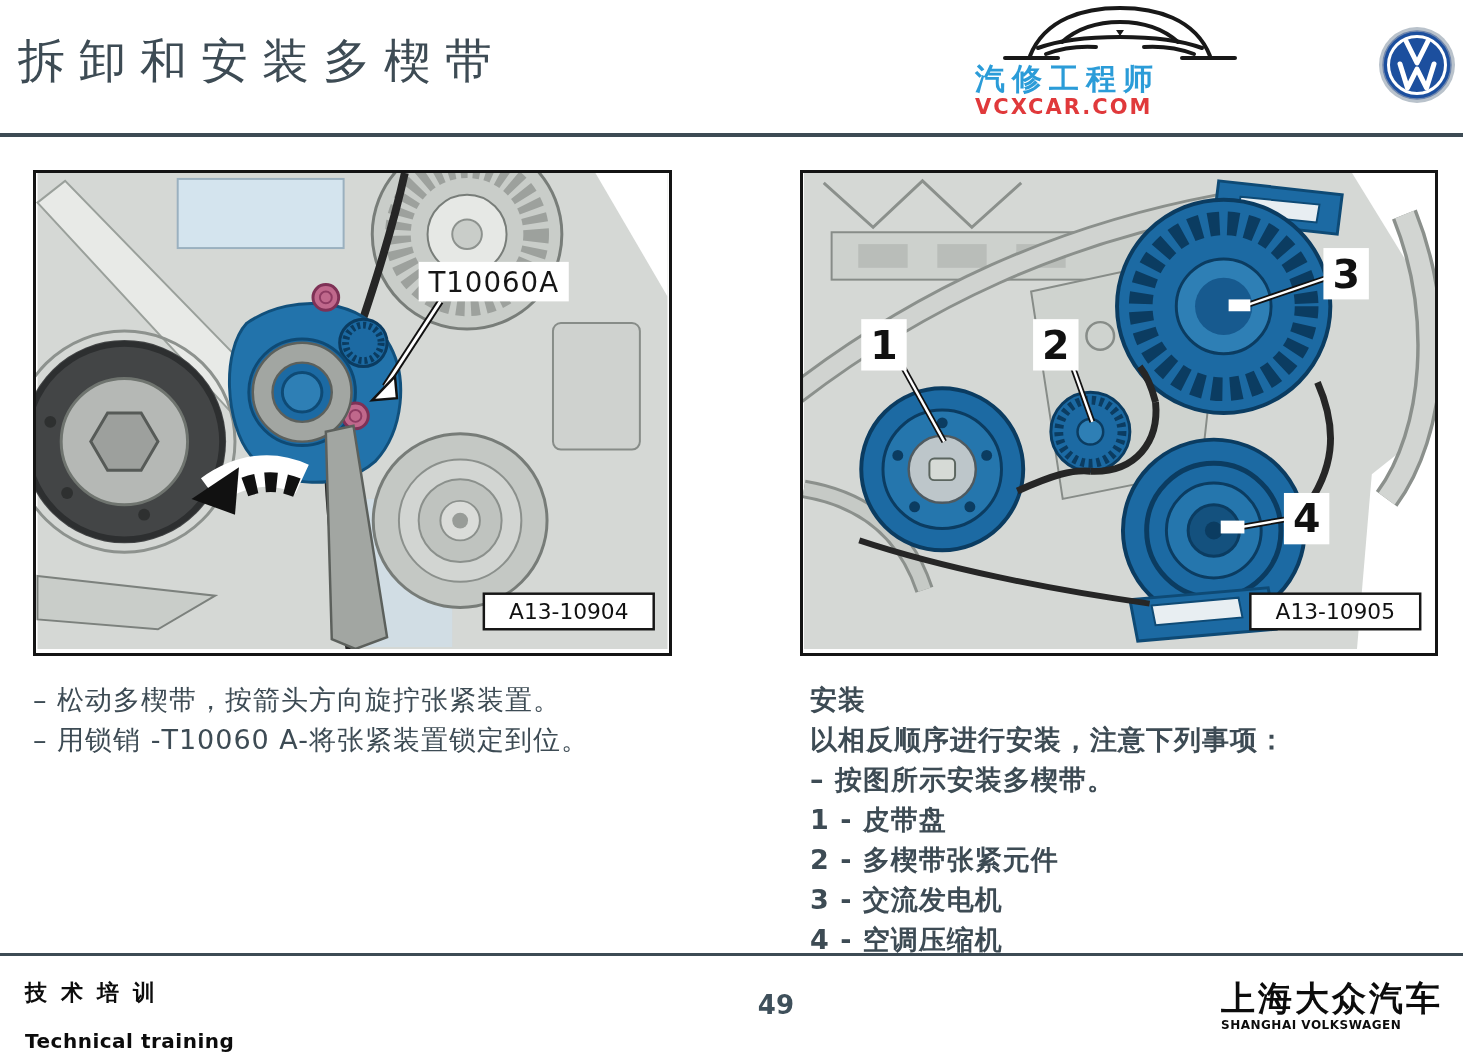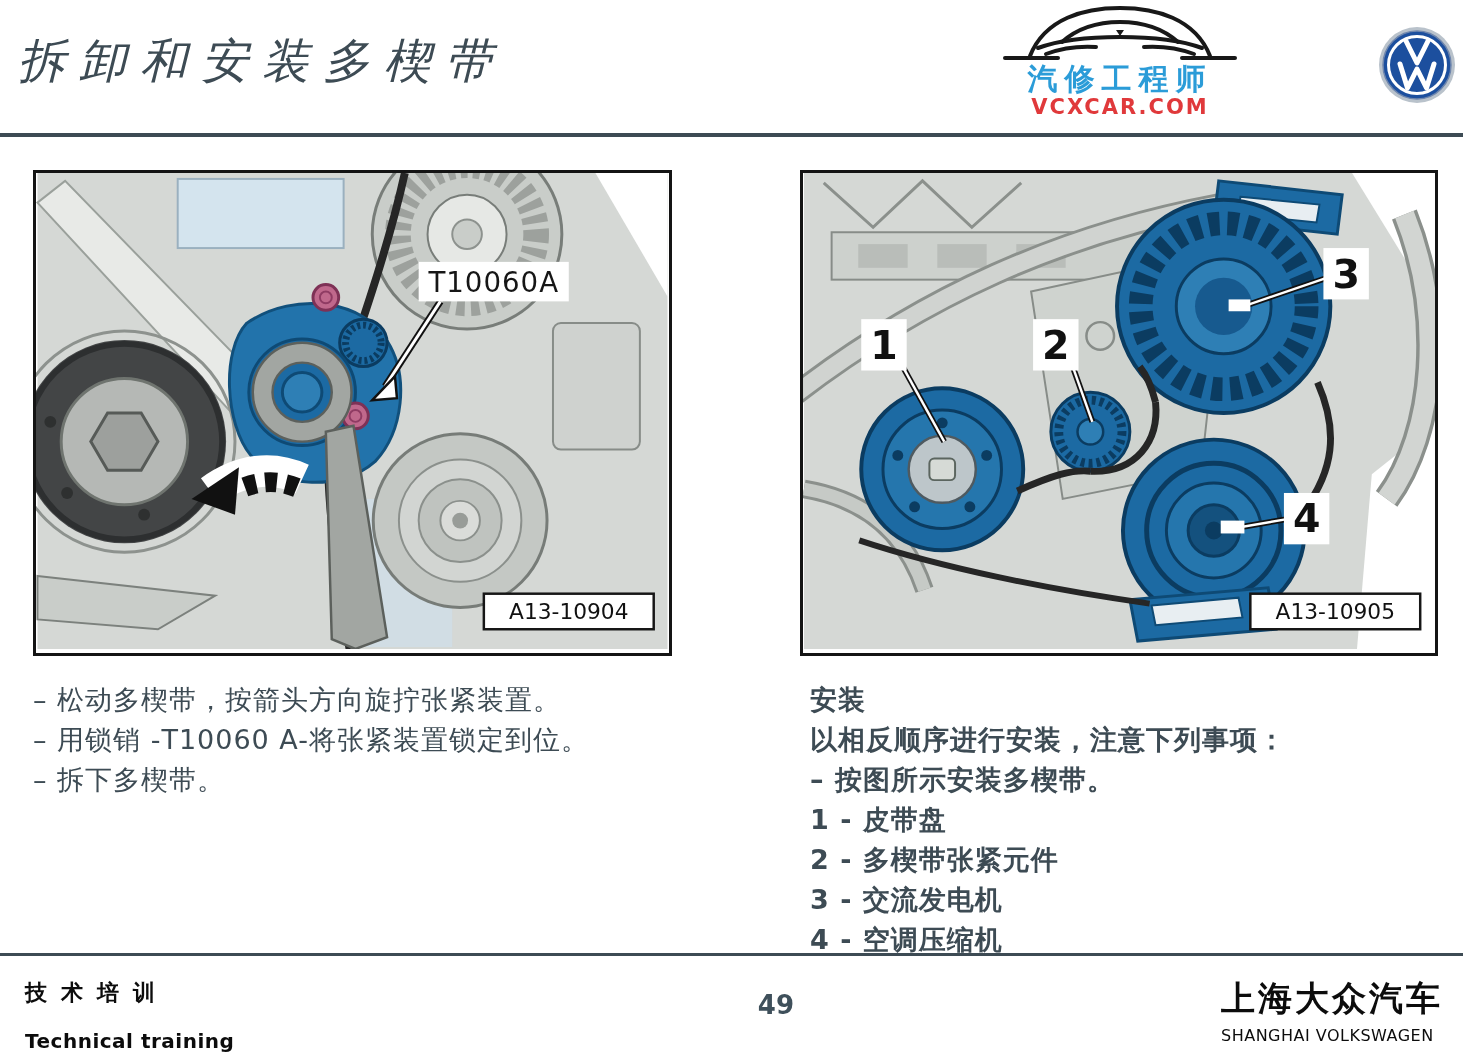--- a/index.html
+++ b/index.html
@@ -4,23 +4,23 @@
 <style>
   html,body{margin:0;padding:0;}
   body{
     width:1463px;height:1056px;position:relative;overflow:hidden;
     background:#ffffff;font-family:"DejaVu Sans","Liberation Sans",sans-serif;
   }
   
   .page-title{
     position:absolute;left:18px;top:30px;
     font-family:"DejaVu Serif","Liberation Serif",serif;
-    font-size:47px;font-weight:500;letter-spacing:14px;color:#3d4b54;font-style:italic;
+    font-size:47px;font-weight:500;letter-spacing:14px;color:#3d4b54;
   }
-  .brand{position:absolute;left:975px;top:4px;width:290px;text-align:center;}
+  .brand{position:absolute;left:975px;top:4px;width:290px;}
   .brand .car{display:block;margin:0 auto;}
   .brand-name{font-size:30px;font-weight:800;letter-spacing:7px;color:#2b9cd8;line-height:30px;}
   .brand-site{font-size:21px;font-weight:800;letter-spacing:2px;color:#e0393b;line-height:26px;}
   .vw-logo{position:absolute;left:1378px;top:26px;}
   .header-rule{position:absolute;left:0;top:133px;width:1463px;height:4px;background:#3d4b54;}
   
   .figure{position:absolute;top:170px;border:3px solid #141414;background:#fff;}
   .figure.left{left:33px;}
   .figure.right{left:800px;}
   
@@ -30,21 +30,21 @@
     font-size:27px;font-weight:700;line-height:40px;letter-spacing:1px;}
   
   .footer-rule{position:absolute;left:0;top:953px;width:1463px;height:3px;background:#3d4b54;}
   .footer-left{position:absolute;left:25px;top:976px;color:#0c0c0c;}
   .footer-left .cn{font-size:22px;font-weight:700;letter-spacing:14px;line-height:34px;}
   .footer-left .en{font-size:20px;font-weight:800;letter-spacing:0.5px;line-height:20px;margin-top:21px;}
   .page-num{position:absolute;left:664px;top:990px;width:130px;text-align:right;
     font-size:26px;font-weight:800;color:#3f505b;}
   .footer-right{position:absolute;right:20px;top:980px;color:#0c0c0c;}
   .footer-right .cn{font-size:34px;font-weight:900;letter-spacing:3px;line-height:36px;}
-  .footer-right .en{font-size:16px;font-weight:400;letter-spacing:0.5px;line-height:19px;margin-top:10px;}
+  .footer-right .en{font-size:12px;font-weight:700;letter-spacing:0.5px;line-height:19px;}
 </style>
 </head>
 <body>
 
 <div class="page-title">拆卸和安装多楔带</div>
 
 <div class="brand">
   <svg class="car" width="240" height="60" viewBox="0 0 240 60">
     <g fill="none" stroke="#181818" stroke-width="4" stroke-linecap="round">
       <path d="M30,52 C45,14 85,4 120,4 C155,4 195,14 210,52"></path>
@@ -254,21 +254,20 @@
     <g>
       <rect x="452" y="426" width="172" height="36" fill="#ffffff" stroke="#161616" stroke-width="2.5"></rect>
       <text x="538" y="452" text-anchor="middle" font-size="22" fill="#111111">A13-10905</text>
     </g>
   </svg>
 </div>
 
 <div class="steps">
   <div>– 松动多楔带，按箭头方向旋拧张紧装置。</div>
   <div>– 用锁销 -T10060 A-将张紧装置锁定到位。</div>
-  <div>– 拆下多楔带。</div>
 </div>
 
 <div class="install">
   <div>安装</div>
   <div>以相反顺序进行安装，注意下列事项：</div>
   <div>– 按图所示安装多楔带。</div>
   <div>1 - 皮带盘</div>
   <div>2 - 多楔带张紧元件</div>
   <div>3 - 交流发电机</div>
   <div>4 - 空调压缩机</div>

